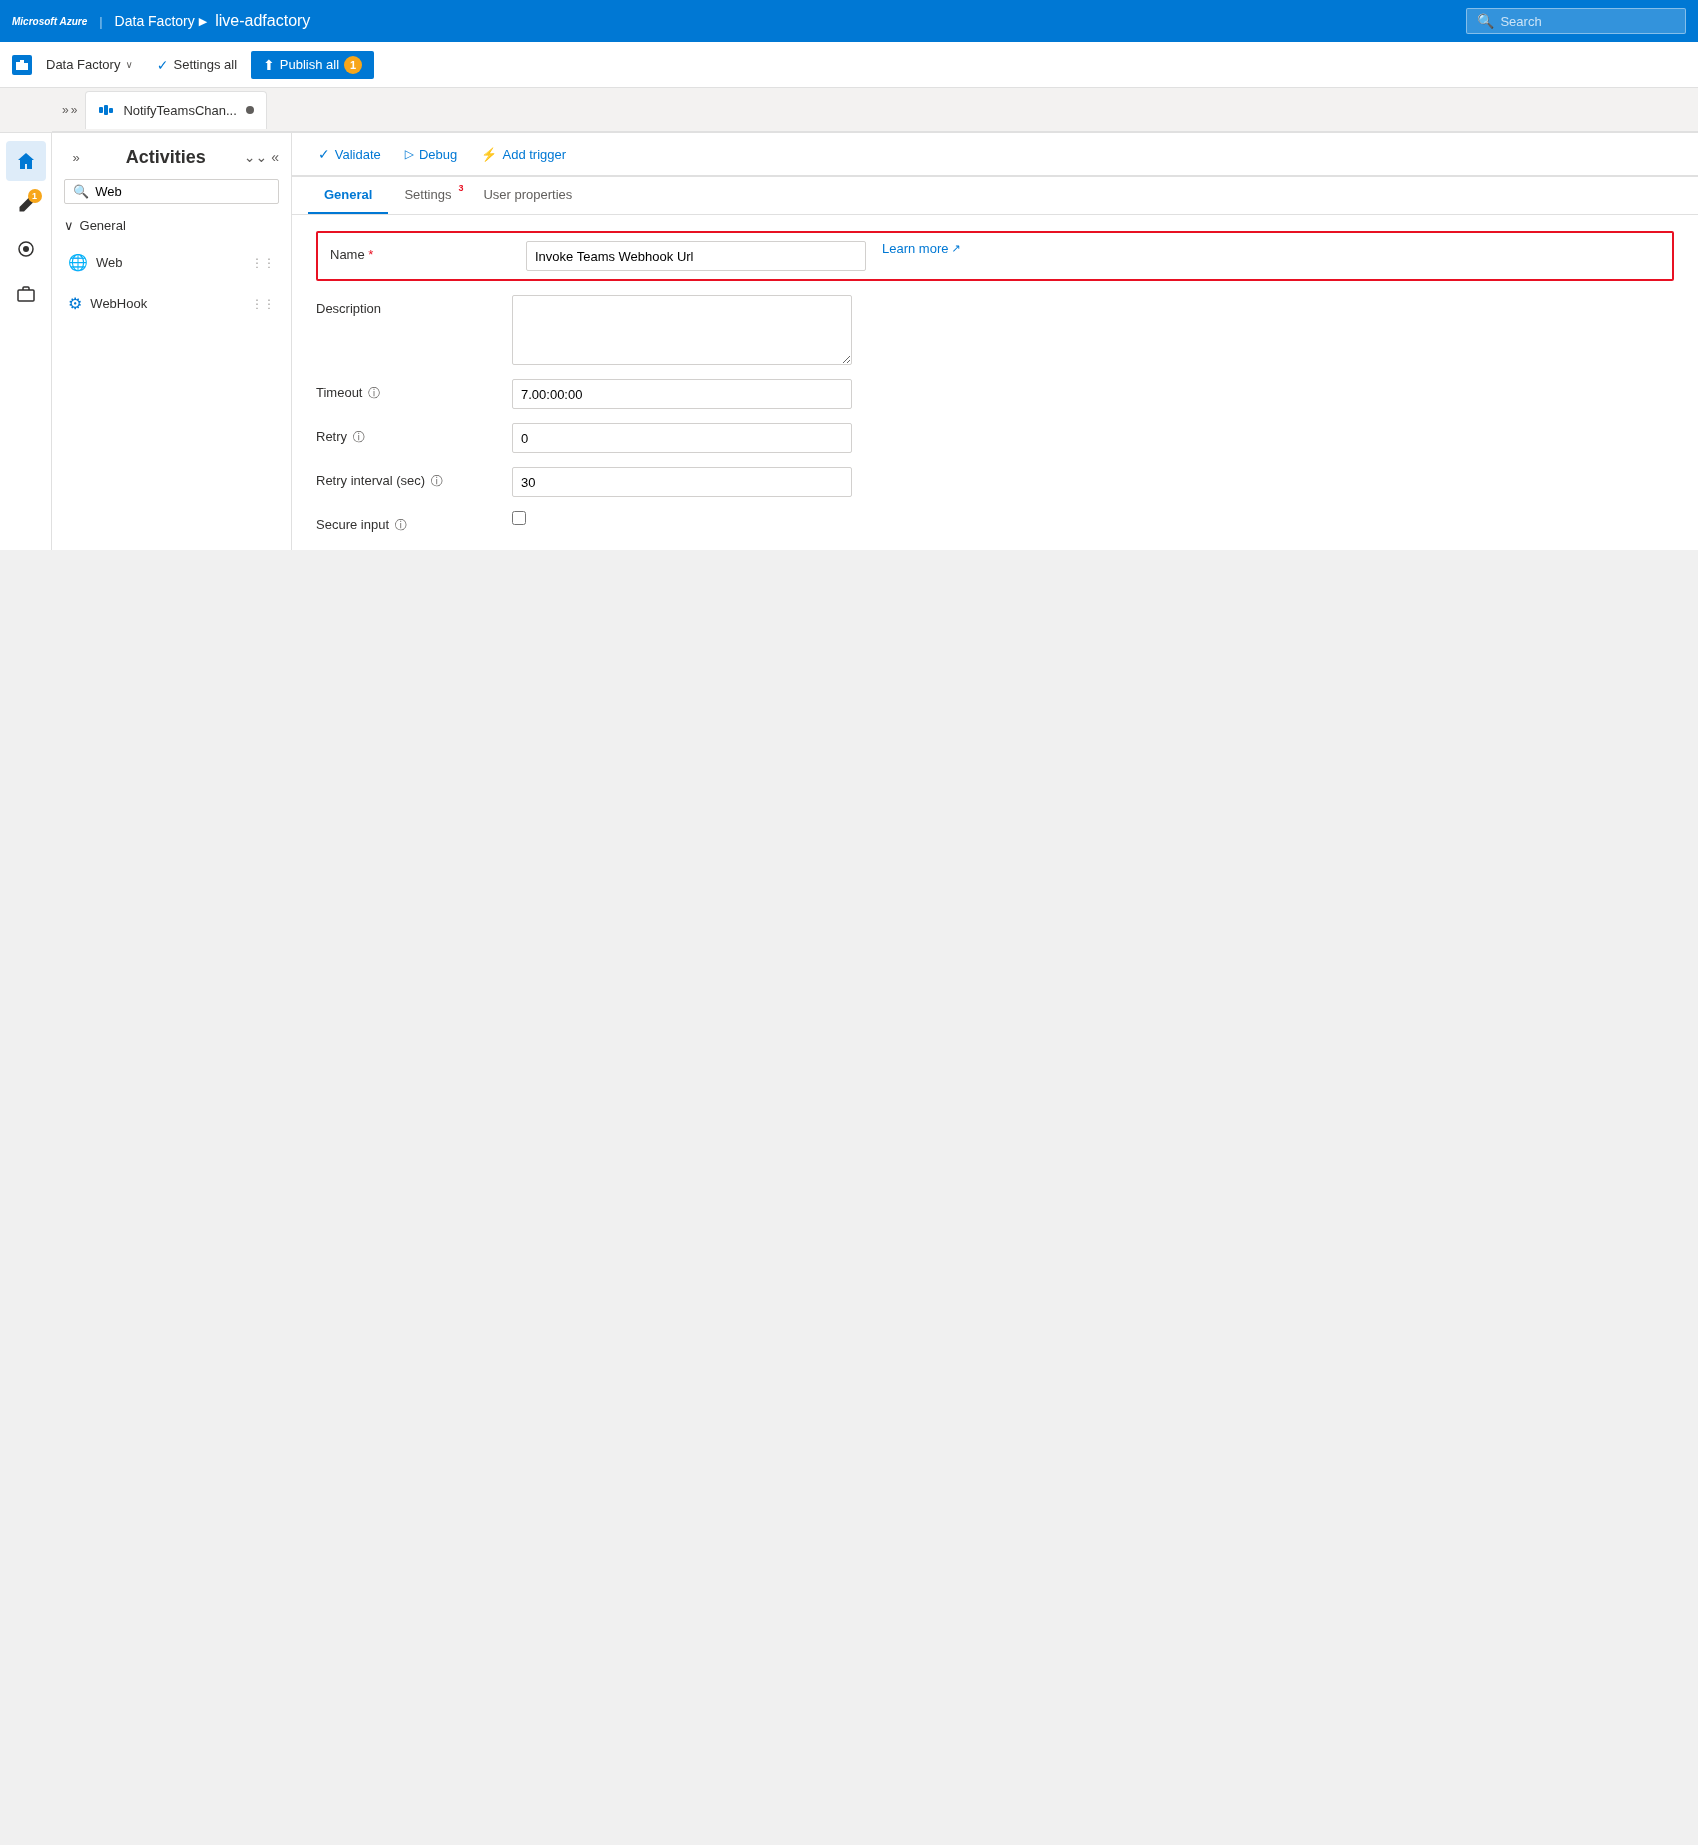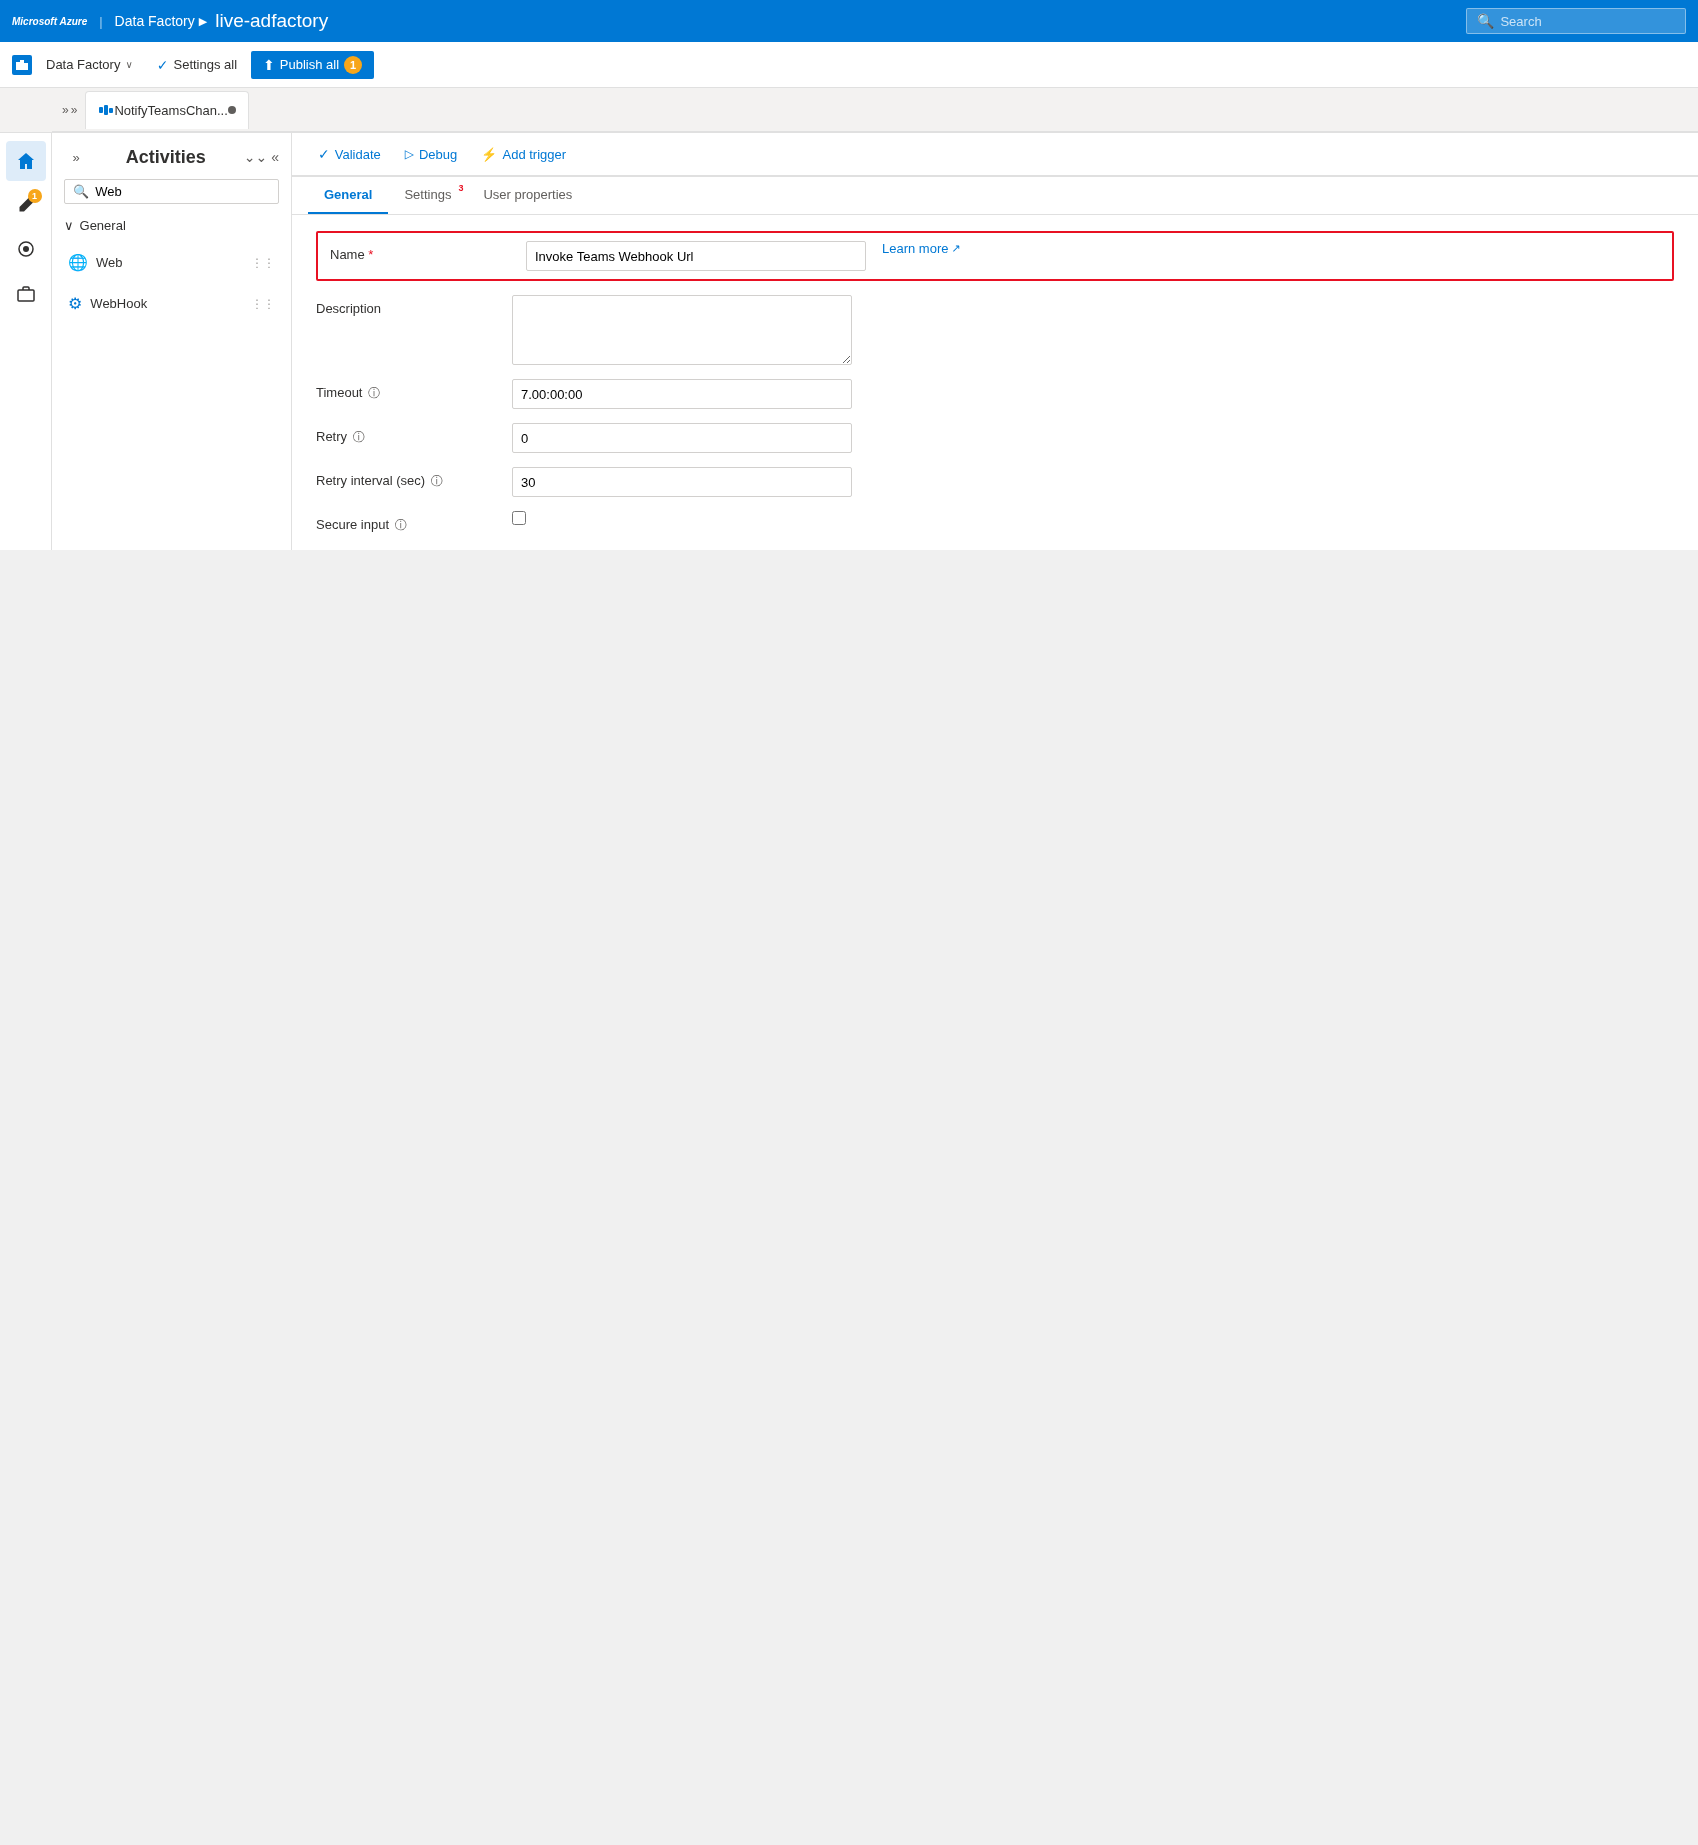--- a/index.html
+++ b/index.html
@@ -26,21 +26,21 @@
       margin: 0 4px;
     }
     .top-nav-service {
       font-size: 14px;
       color: white;
       display: flex;
       align-items: center;
       gap: 4px;
     }
     .top-nav-resource {
-      font-size: 19px;
+      font-size: 16px;
       color: white;
     }
     .top-nav-search {
       margin-left: auto;
       background: rgba(255,255,255,0.2);
       border: 1px solid rgba(255,255,255,0.4);
       border-radius: 2px;
       padding: 4px 10px;
       color: white;
       width: 220px;
@@ -175,21 +175,21 @@
       padding: 0 6px;
       color: #605e5c;
       cursor: pointer;
       font-size: 12px;
       display: flex;
       gap: 2px;
     }
     .tab-item {
       display: flex;
       align-items: center;
-      gap: 0;
+      gap: 9px;
       padding: 6px 12px;
       background: white;
       border: 1px solid #e0e0e0;
       border-bottom: none;
       cursor: pointer;
       font-size: 13px;
       color: #323130;
       height: 38px;
       border-radius: 4px 4px 0 0;
     }

